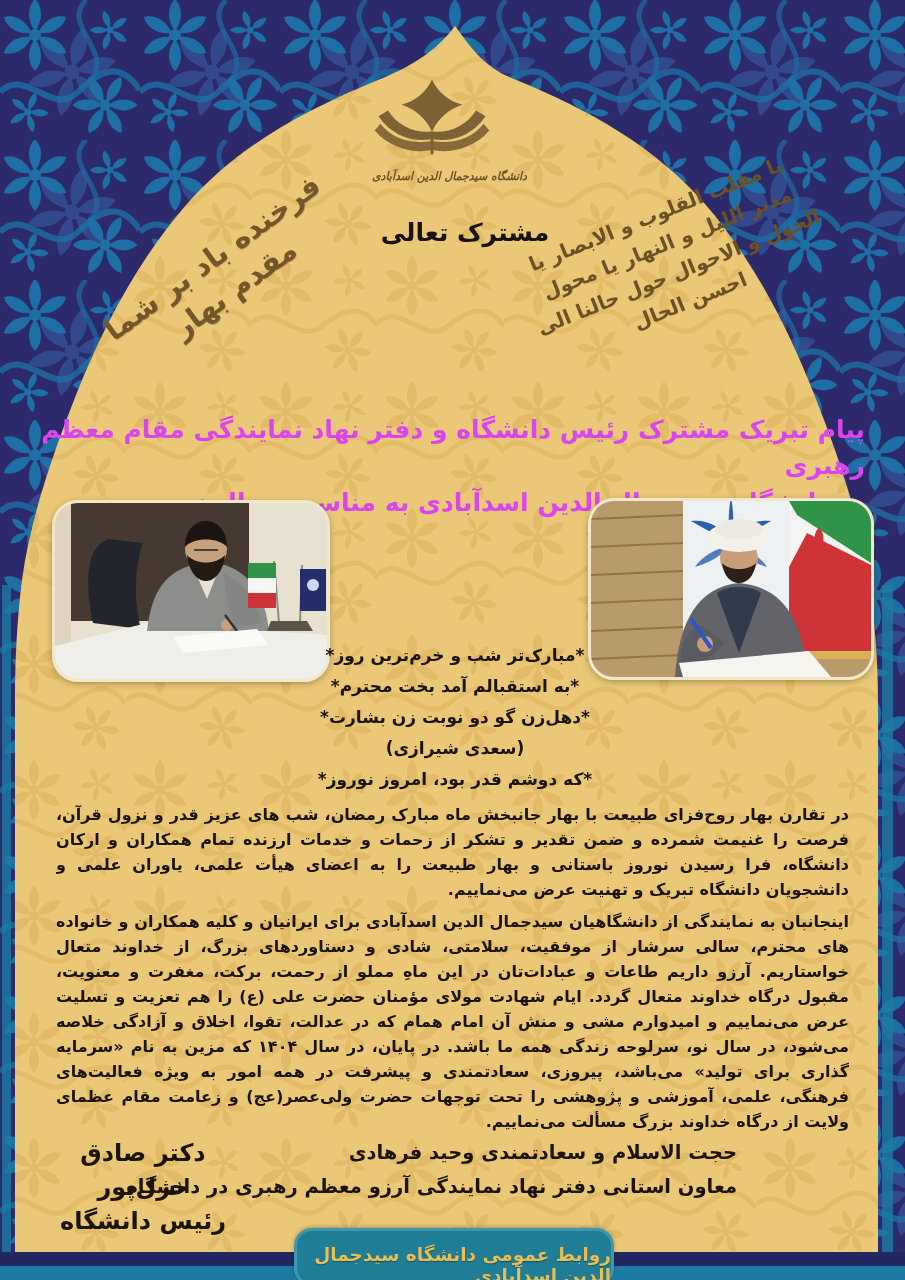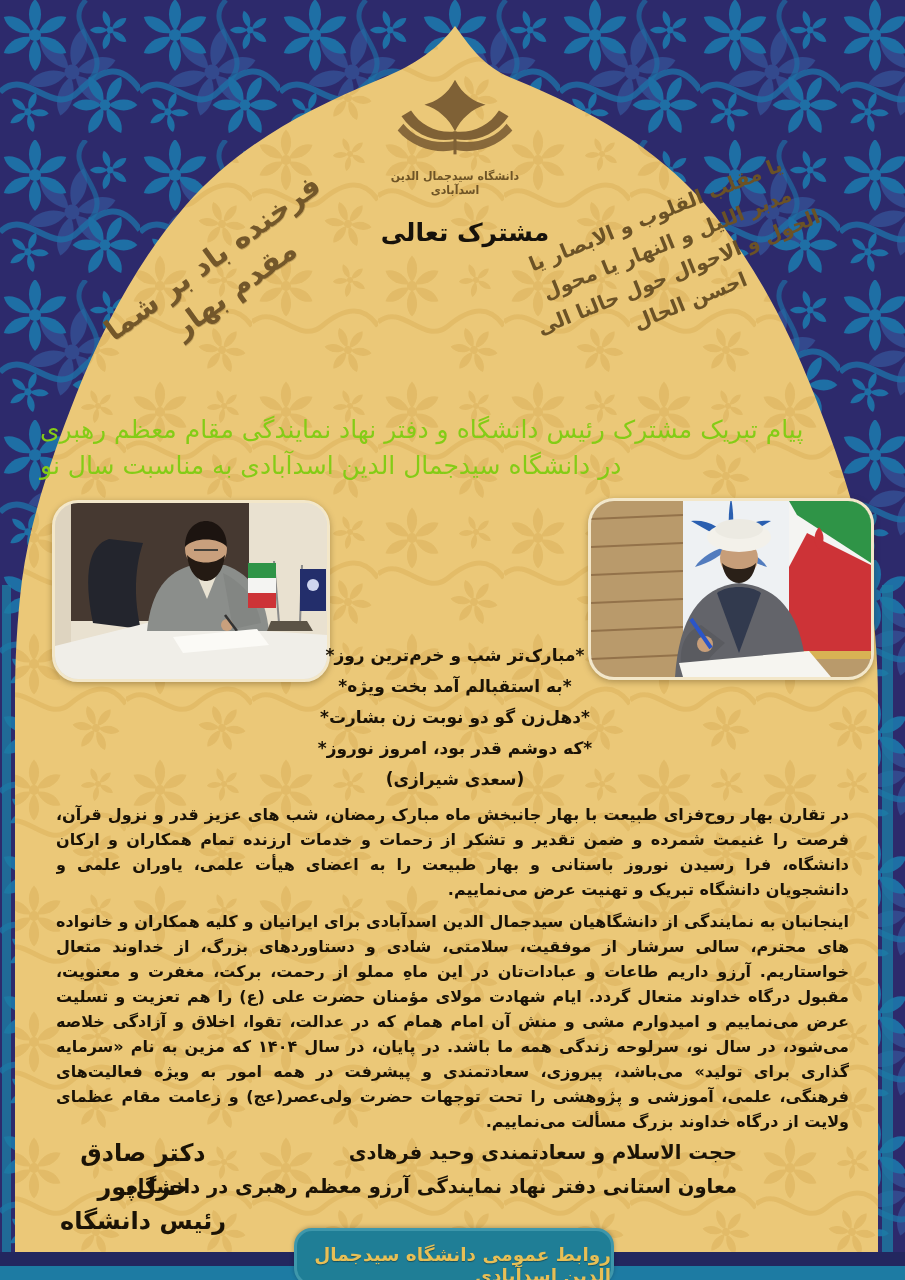--- a/index.html
+++ b/index.html
@@ -5,21 +5,21 @@
   html,body{margin:0;padding:0;background:#111;}
   .canvas{
     position:relative;width:905px;height:1280px;overflow:hidden;
     font-family:"DejaVu Sans",sans-serif;direction:rtl;
     background:#2d2a6c;
   }
   .abs{position:absolute;}
   .bg-svg{position:absolute;left:0;top:0;z-index:0;}
   .layer{position:absolute;left:0;top:0;width:905px;height:1280px;z-index:2;}
 
-  .logo-wrap{left:372px;top:76px;width:166px;text-align:center;}
+  .logo-wrap{left:372px;top:76px;width:166px;text-align:left;font-style:italic;}
   .logo-name{
     margin-top:4px;font-size:11px;font-weight:bold;color:#6e5426;
     letter-spacing:-0.5px;transform:scaleY(1.05);
   }
   .bismillah{
     left:330px;top:218px;width:270px;text-align:center;
     font-size:25px;font-weight:bold;color:#17120b;
   }
   .cal-right{
     left:518px;top:196px;width:310px;
@@ -27,22 +27,22 @@
     font-size:20px;line-height:1.55;font-weight:bold;color:#6b5226;
     text-align:center;
   }
   .cal-left{
     left:84px;top:236px;width:280px;
     transform:rotate(-36deg);transform-origin:center;
     font-size:29px;line-height:1.3;font-weight:bold;color:#73572a;
     text-align:center;text-shadow:0 1px 0 rgba(120,90,40,.35);
   }
   .title{
-    left:40px;top:412px;width:825px;text-align:left;
-    color:#84cc16;font-weight:normal;font-size:25px;line-height:1.45;
+    left:40px;top:412px;width:825px;text-align:right;
+    color:#d946ef;font-weight:bold;font-size:25px;line-height:1.45;
   }
   .photo{
     border-radius:26px;overflow:hidden;border:3px solid #f3e7c9;
     box-shadow:0 2px 6px rgba(60,40,10,.35);background:#ddd;
   }
   .photo.left{left:52px;top:500px;width:272px;height:176px;}
   .photo.right{left:588px;top:498px;width:280px;height:176px;}
   .poem{
     left:230px;top:640px;width:450px;text-align:center;
     color:#1b1306;font-weight:bold;font-size:17px;line-height:31px;
@@ -253,24 +253,24 @@
           <path d="M92,176 C86,150 92,132 110,124 L134,142 C120,154 112,164 110,176 Z" fill="#5a5b60"></path>
           <circle cx="114" cy="143" r="8" fill="#c79e79"></circle>
           <line x1="100" y1="118" x2="120" y2="147" stroke="#2b55c8" stroke-width="4"></line>
         </g>
         <polygon points="88,162 218,150 240,176 92,176" fill="#f6f5f0"></polygon>
       </svg>
     </div>
 
     <div class="abs poem">
       <div>*مبارک‌تر شب و خرم‌ترین روز*</div>
-      <div>*به استقبالم آمد بخت ویژه*</div>
+      <div>*به استقبالم آمد بخت محترم*</div>
       <div>*دهل‌زن گو دو نوبت زن بشارت*</div>
+      <div>(سعدی شیرازی)</div>
       <div>*که دوشم قدر بود، امروز نوروز*</div>
-      <div>(سعدی شیرازی)</div>
     </div>
 
     <div class="abs body-text">
       <p>در تقارن بهار روح‌فزای طبیعت با بهار جانبخش ماه مبارک رمضان، شب های عزیز قدر و نزول قرآن، فرصت را غنیمت شمرده و ضمن تقدیر و تشکر از زحمات و خدمات ارزنده تمام همکاران و ارکان دانشگاه، فرا رسیدن نوروز باستانی و بهار طبیعت را به اعضای هیأت علمی، یاوران علمی و دانشجویان دانشگاه تبریک و تهنیت عرض می‌نماییم.</p>
       <p>اینجانبان به نمایندگی از دانشگاهیان سیدجمال الدین اسدآبادی برای ایرانیان و کلیه همکاران و خانواده های محترم، سالی سرشار از موفقیت، سلامتی، شادی و دستاوردهای بزرگ، از خداوند متعال خواستاریم. آرزو داریم طاعات و عبادات‌تان در این ماهِ مملو از رحمت، برکت، مغفرت و معنویت، مقبول درگاه خداوند متعال گردد. ایام شهادت مولای مؤمنان حضرت علی (ع) را هم تعزیت و تسلیت عرض می‌نماییم و امیدوارم مشی و منش آن امام همام که در عدالت، تقوا، اخلاق و آزادگی خلاصه می‌شود، در سال نو، سرلوحه زندگی همه ما باشد. در پایان، در سال ۱۴۰۴ که مزین به نام «سرمایه گذاری برای تولید» می‌باشد، پیروزی، سعادتمندی و پیشرفت در همه امور به ویژه فعالیت‌های فرهنگی، علمی، آموزشی و پژوهشی را تحت توجهات حضرت ولی‌عصر(عج) و زعامت مقام عظمای ولایت از درگاه خداوند بزرگ مسألت می‌نماییم.</p>
     </div>
 
     <div class="abs sig sig-right">
       <div>حجت الاسلام و سعادتمندی وحید فرهادی</div>
       <div>معاون استانی دفتر نهاد نمایندگی آرزو معظم رهبری در دانشگاه</div>

